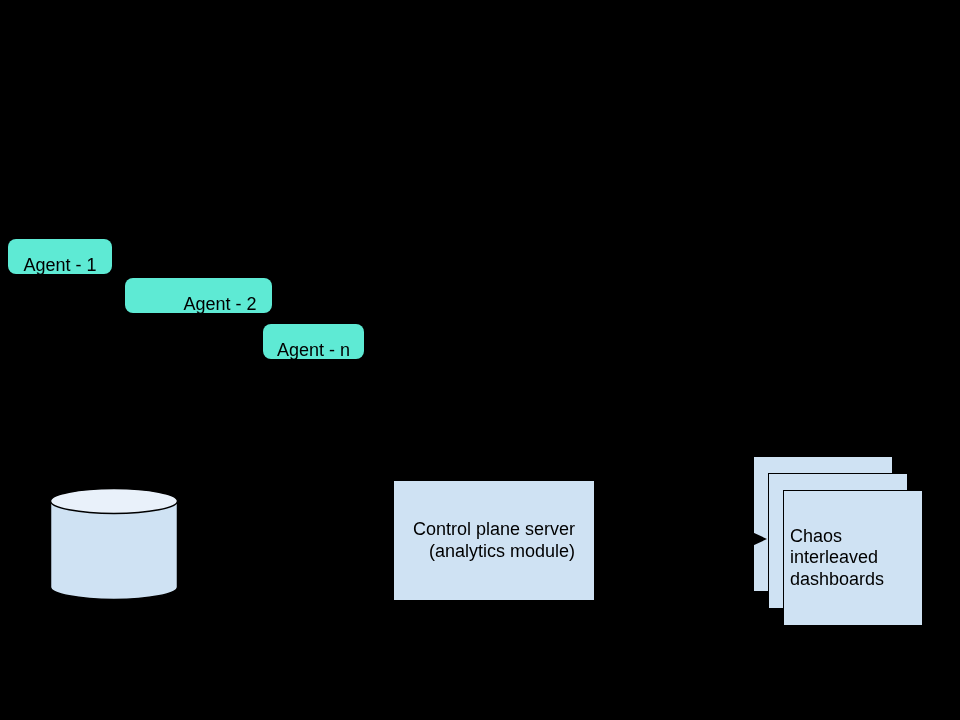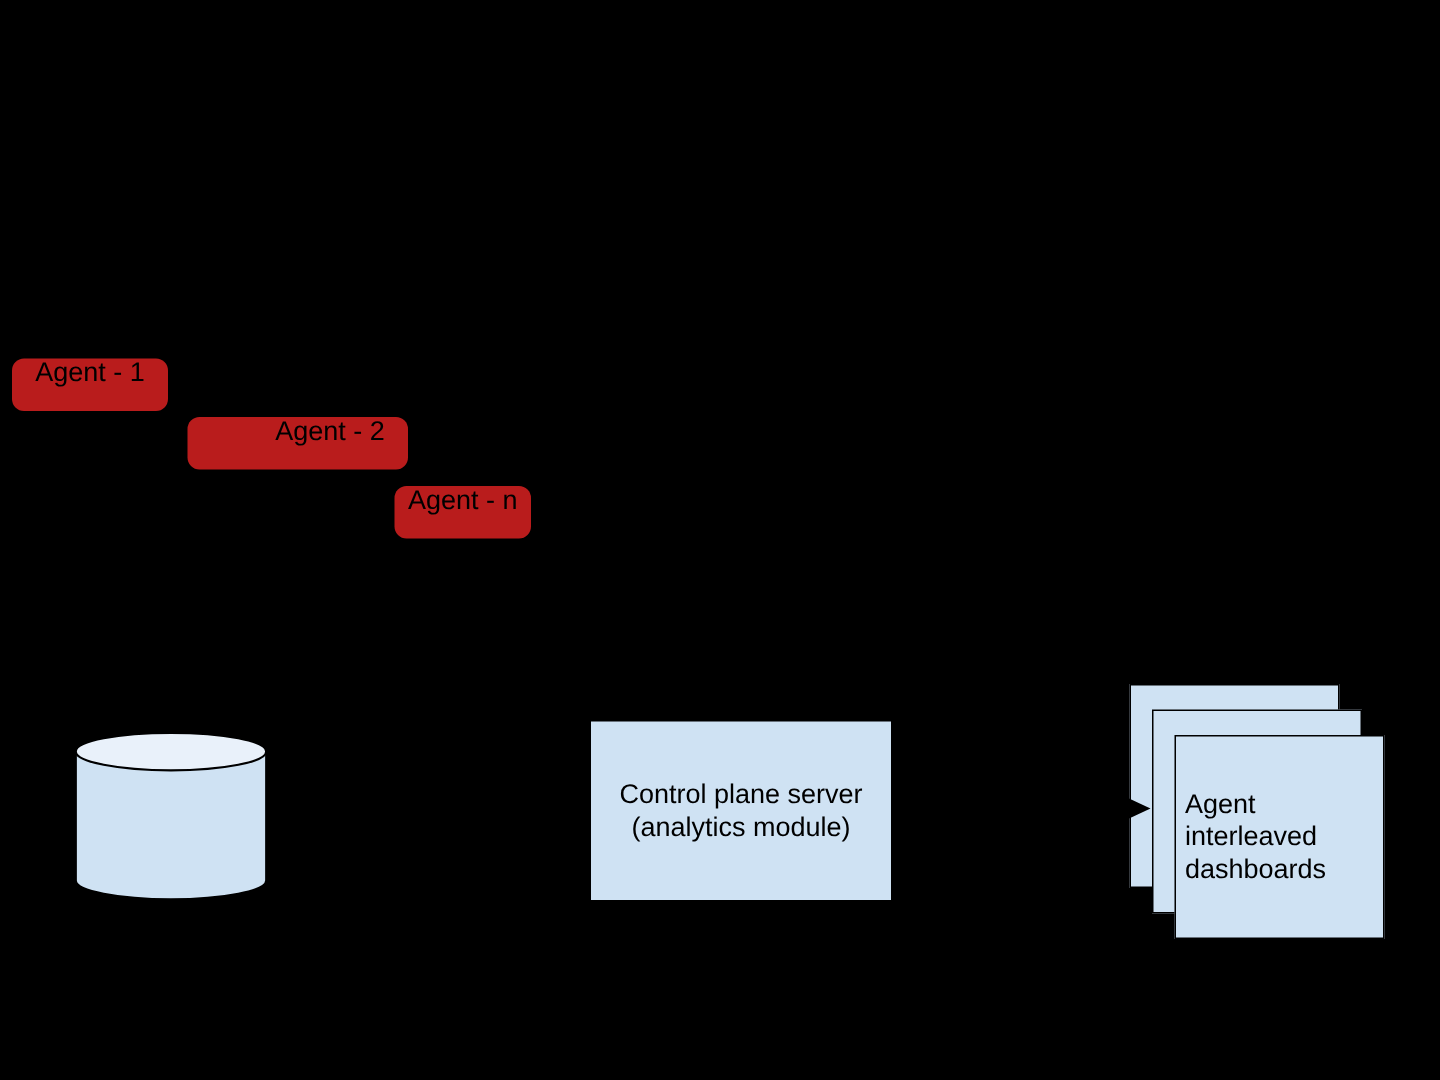--- a/index.html
+++ b/index.html
@@ -15,49 +15,49 @@
   .node-text {
     font-size: 18px;
     line-height: 21px;
     white-space: pre-line;
     color: #000000;
   }
   .agent-box {
     position: absolute;
     width: 104px;
     height: 35px;
-    background: #b91c1c;
+    background: #5eead4;
     border-radius: 8px;
     display: flex;
-    align-items: flex-start;
+    align-items: flex-end;
     justify-content: center;
   }
   .agent-box .node-text { line-height: 18px; }
   #agent-1 { left: 8px;   top: 239px; }
   #agent-2 { left: 125px; top: 278px; padding-left: 43px; }
-  #agent-n { left: 263px; top: 324px; width: 91px; }
+  #agent-n { left: 263px; top: 324px; width: 101px; }
 
   .cylinder-svg { position: absolute; left: 49px; top: 487px; }
   .cylinder-label {
     position: absolute;
     left: 61px;
     top: 525px;
   }
 
   .control-rect {
     position: absolute;
     left: 394px;
     top: 481px;
     width: 200px;
     height: 119px;
     background: #cfe2f3;
     display: flex;
     align-items: center;
     justify-content: center;
-    text-align: center;
+    text-align: right;
   }
   .control-rect .node-text { line-height: 21.5px; }
 
   .stack-square {
     position: absolute;
     width: 140px;
     height: 136px;
     box-sizing: border-box;
     background: #cfe2f3;
     border: 1.5px solid #000000;
@@ -112,18 +112,18 @@
     <span class="node-text">Control plane server
 (analytics module)</span>
   </div>
 
   <div class="arrow-line"></div>
   <div class="arrow-head"></div>
 
   <div class="stack-square" id="stack-back"></div>
   <div class="stack-square" id="stack-middle"></div>
   <div class="stack-square" id="stack-front">
-    <span class="node-text">Agent
+    <span class="node-text">Chaos
 interleaved
 dashboards</span>
   </div>
 
 </div>
 
 </body></html>

